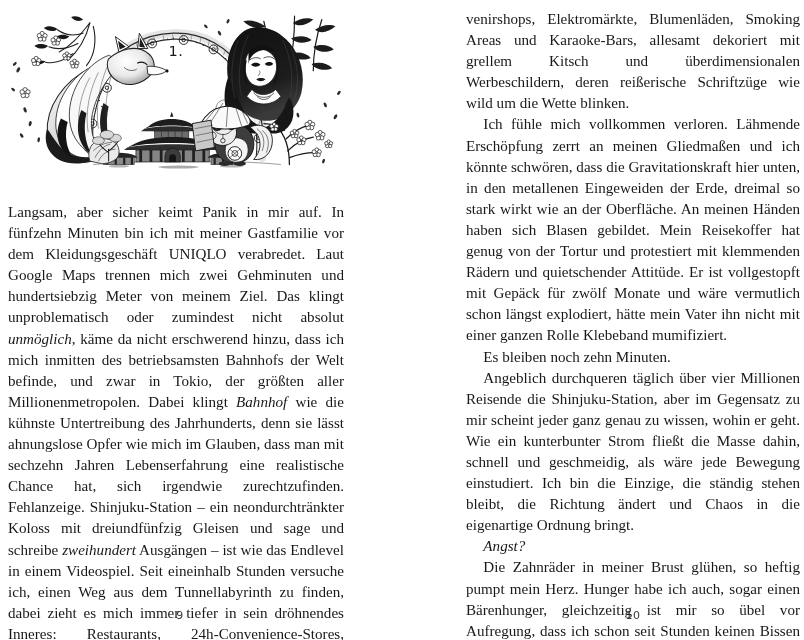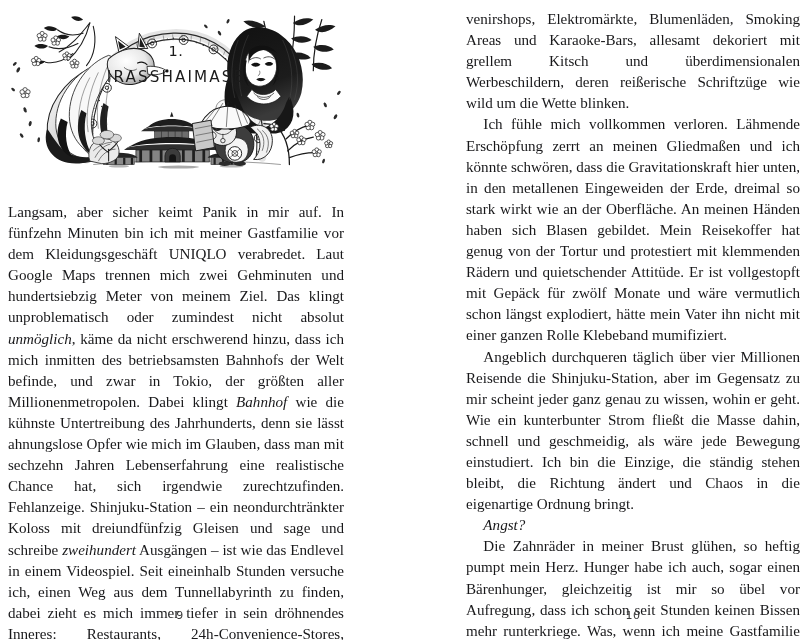--- a/index.html
+++ b/index.html
@@ -646,35 +646,35 @@
               <ellipse cx="370" cy="172" rx="1.5" ry="2.8" transform="rotate(20 370 172)"></ellipse>
               <ellipse cx="248" cy="22" rx="1.6" ry="3" transform="rotate(-30 248 22)"></ellipse>
               <ellipse cx="258" cy="8" rx="1.5" ry="2.8" transform="rotate(25 258 8)"></ellipse>
               <ellipse cx="232" cy="14" rx="1.4" ry="2.7" transform="rotate(-45 232 14)"></ellipse>
             </g>
           </g>
         </g>
       </svg>
 
       <div class="chapter-num">1.</div>
-      <div class="chapter-title">IRASSHAIMASE</div>
     </div>
 
     <div class="bodytext col-left-text" id="left-body">
         <p>Langsam, aber sicher keimt Panik in mir auf. In fünfzehn Minuten bin ich mit meiner Gastfamilie vor dem Kleidungsgeschäft UNIQLO verabredet. Laut Google Maps trennen mich zwei Gehminuten und hundertsiebzig Meter von meinem Ziel. Das klingt unproblematisch oder zumindest nicht absolut <em>unmöglich</em>, käme da nicht erschwerend hinzu, dass ich mich inmitten des betriebsamsten Bahnhofs der Welt befinde, und zwar in Tokio, der größten aller Millionenmetropolen. Dabei klingt <em>Bahnhof</em> wie die kühnste Untertreibung des Jahrhunderts, denn sie lässt ahnungslose Opfer wie mich im Glauben, dass man mit sechzehn Jahren Lebenserfahrung eine realistische Chance hat, sich irgendwie zurechtzufinden. Fehlanzeige. Shinjuku-Station – ein neondurchtränkter Koloss mit dreiundfünfzig Gleisen und sage und schreibe <em>zweihundert</em> Ausgängen – ist wie das Endlevel in einem Videospiel. Seit eineinhalb Stunden versuche ich, einen Weg aus dem Tunnellabyrinth zu finden, dabei zieht es mich immer tiefer in sein dröhnendes Inneres: Restaurants, 24h-Convenience-Stores, Boutiquen, Zeitungsstände, Friseursalons, Spielhöllen, Imbissbuden, Klamottengeschäfte, Buchhandlungen, Sou-</p>
       </div>
 
     <div class="folio folio-left">9</div>
   </div>
 
   <div class="page page-right">
 
     <div class="bodytext col-right-text" id="right-body">
         <p>venirshops, Elektromärkte, Blumenläden, Smoking Areas und Karaoke-Bars, allesamt dekoriert mit grellem Kitsch und überdimensionalen Werbeschildern, deren reißerische Schriftzüge wie wild um die Wette blinken.</p>
         <p class="indent">Ich fühle mich vollkommen verloren. Lähmende Erschöpfung zerrt an meinen Gliedmaßen und ich könnte schwören, dass die Gravitationskraft hier unten, in den metallenen Eingeweiden der Erde, dreimal so stark wirkt wie an der Oberfläche. An meinen Händen haben sich Blasen gebildet. Mein Reisekoffer hat genug von der Tortur und protestiert mit klemmenden Rädern und quietschender Attitüde. Er ist vollgestopft mit Gepäck für zwölf Monate und wäre vermutlich schon längst explodiert, hätte mein Vater ihn nicht mit einer ganzen Rolle Klebeband mumifiziert.</p>
+        <p class="indent">Es bleiben noch zehn Minuten.</p>
         <p class="indent">Angeblich durchqueren täglich über vier Millionen Reisende die Shinjuku-Station, aber im Gegensatz zu mir scheint jeder ganz genau zu wissen, wohin er geht. Wie ein kunterbunter Strom fließt die Masse dahin, schnell und geschmeidig, als wäre jede Bewegung einstudiert. Ich bin die Einzige, die ständig stehen bleibt, die Richtung ändert und Chaos in die eigenartige Ordnung bringt.</p>
         <p class="indent"><em>Angst?</em></p>
         <p class="indent">Die Zahnräder in meiner Brust glühen, so heftig pumpt mein Herz. Hunger habe ich auch, sogar einen Bärenhunger, gleichzeitig ist mir so übel vor Aufregung, dass ich schon seit Stunden keinen Bissen mehr runterkriege. Was, wenn ich meine Gastfamilie niemals finde? Wieder überkommt mich diese brennende, irrationale Angst – die  –, die man als Kind verspürt, wenn</p>
       </div>
 
     <div class="folio folio-right">10</div>
   </div>
 
 </div>
 

